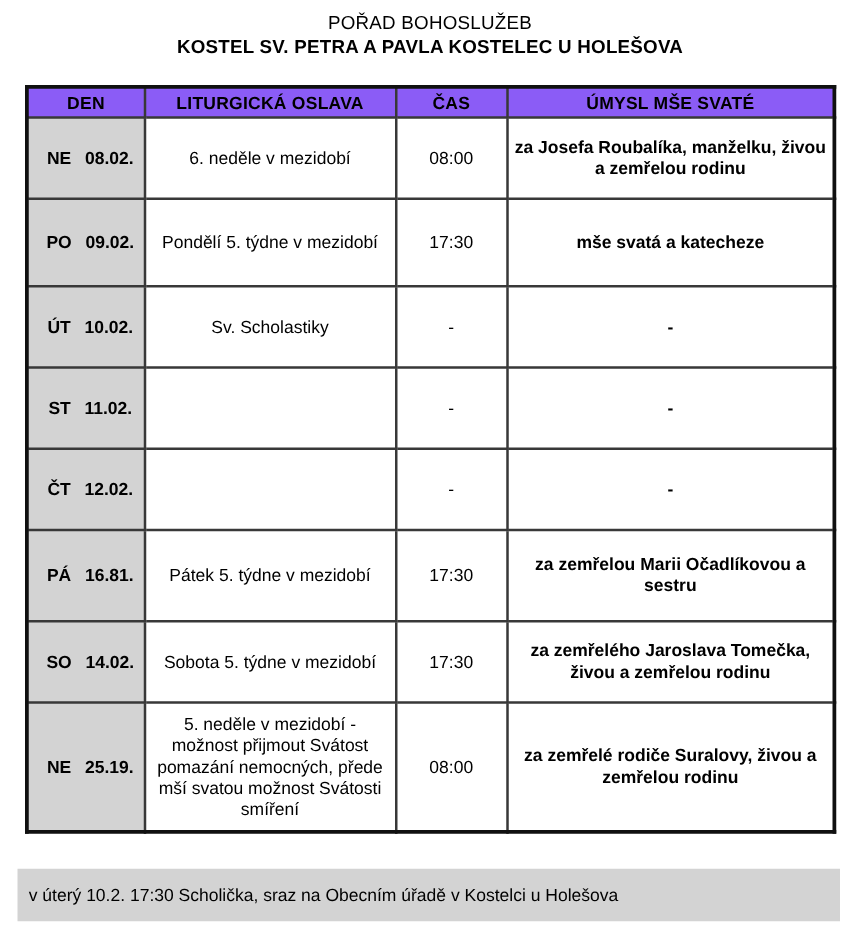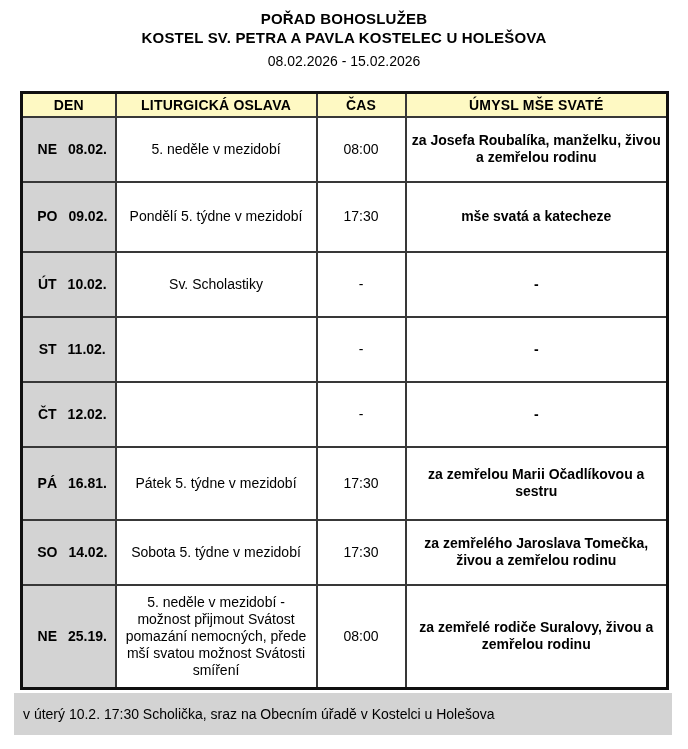--- a/index.html
+++ b/index.html
@@ -4,39 +4,39 @@
 <style>
   * { margin:0; padding:0; box-sizing:border-box; }
   html, body { background:#ffffff; }
   body {
     width:688px; height:749px;
     font-family:"Liberation Sans", sans-serif;
     color:#000;
     overflow:hidden;
   }
   .titles { text-align:center; padding-top:9px; }
-  .title    { font-size:15px; font-weight:bold; line-height:19px; letter-spacing:.2px; }
+  .title    { font-size:15px; font-weight:normal; line-height:19px; letter-spacing:.2px; }
   .subtitle { font-size:15px; font-weight:bold; line-height:19px; letter-spacing:.2px; }
   .daterange{ font-size:14px; line-height:18px; margin-top:5px; }
 
   table.schedule {
     border-collapse:collapse;
     table-layout:fixed;
     width:646px;
     margin:21px 0 0 20px;
     border:3px solid #101010;
   }
   .schedule th, .schedule td { border:2px solid #383838; }
   .schedule col.c-den    { width:94px; }
   .schedule col.c-oslava { width:201px; }
   .schedule col.c-cas    { width:89px; }
   .schedule col.c-umysl  { width:262px; }
 
   .schedule th {
-    background:#fef9c3;
+    background:#8b5cf6;
     font-size:14px; font-weight:bold;
     height:24px; text-align:center;
     letter-spacing:.2px;
   }
   .schedule td {
     font-size:14px;
     text-align:center;
     vertical-align:middle;
     line-height:17px;
   }
@@ -51,58 +51,57 @@
   .schedule td.celebration { padding:2px 9px; }
   .schedule td.intention   { padding:2px 3px;font-weight:bold; }
   .schedule td.time        { padding:2px 2px;border-radius:17px; }
 
   tr.r-std  { height:65px; }
   tr.r-po   { height:70px; }
   tr.r-pa   { height:73px; }
   tr.r-last { height:104px; }
 
   .note {
-    margin:3px 0 0 14px;
+    margin:28px 0 0 14px;
     width:658px;
     min-height:42px;
     background:#d3d3d3;
     display:flex;
     align-items:center;
     padding-left:9px;
     font-size:14px;
   }
 </style>
 </head>
 <body>
 
 <div class="titles">
   <div class="title">POŘAD BOHOSLUŽEB</div>
   <div class="subtitle">KOSTEL SV. PETRA A PAVLA KOSTELEC U HOLEŠOVA</div>
-  <div class="daterange">08.02.2026 - 15.02.2026</div>
 </div>
 
 <table class="schedule">
   <colgroup>
     <col class="c-den">
       <col class="c-oslava">
       <col class="c-cas">
       <col class="c-umysl">
   </colgroup>
   <thead>
     <tr>
       <th>DEN</th>
       <th>LITURGICKÁ OSLAVA</th>
       <th>ČAS</th>
       <th>ÚMYSL MŠE SVATÉ</th>
     </tr>
   </thead>
   <tbody>
     <tr class="r-std">
       <td class="day"><span>NE</span><span class="daygap"></span><span>08.02.</span></td>
-      <td class="celebration">5. neděle v mezidobí</td>
+      <td class="celebration">6. neděle v mezidobí</td>
       <td class="time">08:00</td>
       <td class="intention">za Josefa Roubalíka, manželku, živou a zemřelou rodinu</td>
     </tr>
     <tr class="r-po">
       <td class="day"><span>PO</span><span class="daygap"></span><span>09.02.</span></td>
       <td class="celebration">Pondělí 5. týdne v mezidobí</td>
       <td class="time">17:30</td>
       <td class="intention">mše svatá a katecheze</td>
     </tr>
     <tr class="r-std">

